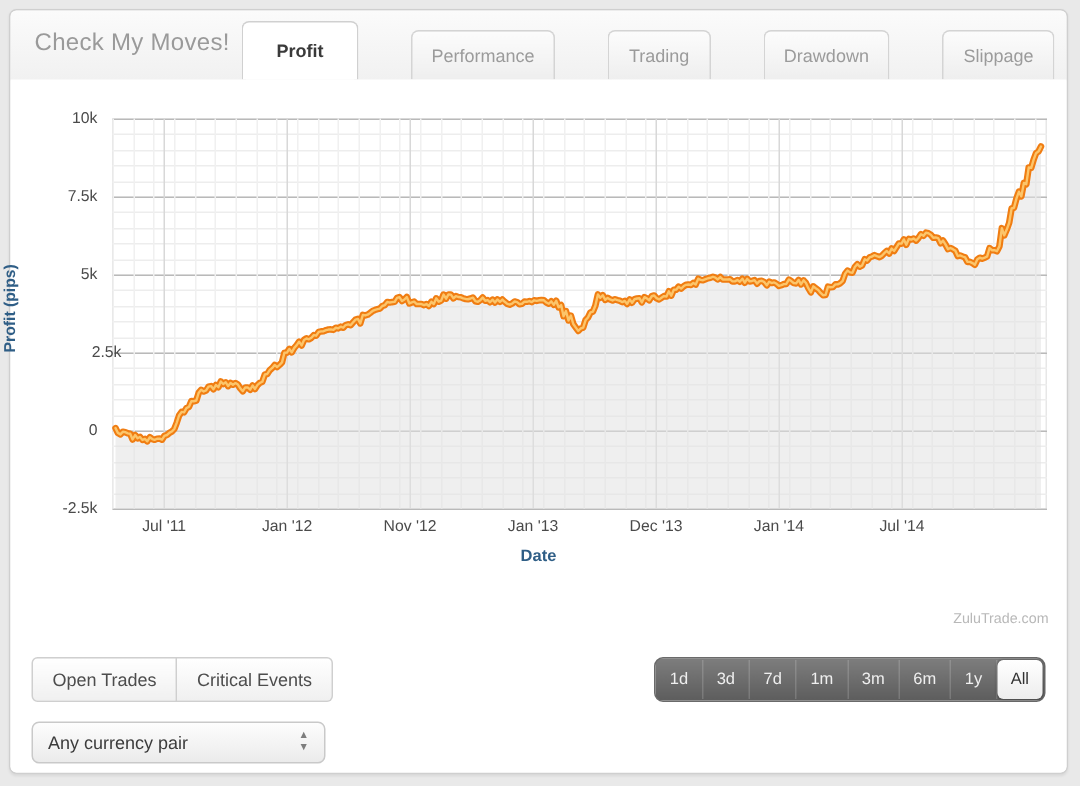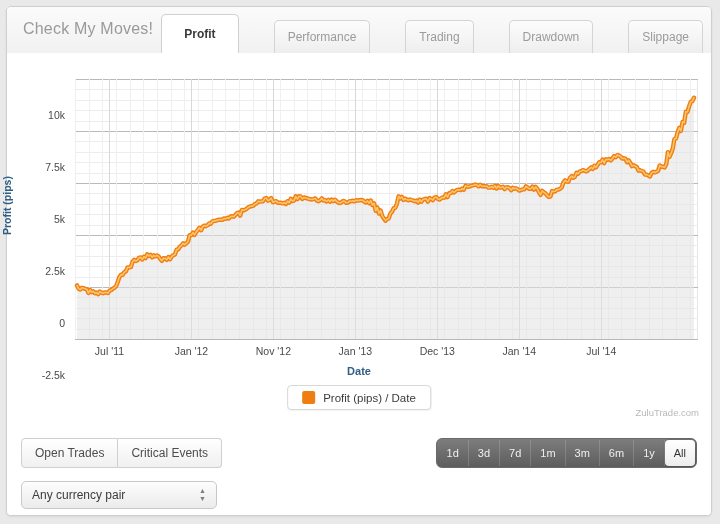--- a/index.html
+++ b/index.html
@@ -68,21 +68,20 @@
     border-right:1px solid #e7e7e7;
   }
   .gridline{position:absolute;left:0;right:0;height:1px;background:#b9b9b9;}
   .gridline.minor{background:#ededed;}
   .vgrid{position:absolute;top:0;bottom:0;width:1px;background:#d8d8d8;}
   .vgrid.minor{background:#f0f0f0;}
   .ytick{
     position:absolute;right:0;width:58px;text-align:right;
     font-size:10.5px;color:#4a4a4a;
     transform:translateY(-50%);
-    margin-top:36px;
   }
   .xtick{
     position:absolute;top:292px;
     font-size:10.5px;color:#4a4a4a;
     transform:translateX(-50%);
     white-space:nowrap;
   }
   .yaxis-title{
     position:absolute;left:-6px;top:182px;
     font-size:10.5px;color:#2f5e86;font-weight:bold;
@@ -284,40 +283,36 @@
           <path d="M2.0 206.4 L3.6 209.6 L5.3 210.6 L6.9 208.8 L8.5 209.1 L10.2 209.9 L11.8 210.2 L13.4 214.0 L15.1 211.0 L16.7 213.2 L18.3 212.3 L20.0 214.3 L21.6 213.6 L23.2 215.2 L24.9 212.5 L26.5 213.7 L28.1 214.2 L29.7 213.5 L31.4 213.4 L33.0 214.1 L34.6 211.6 L36.3 211.0 L37.9 209.6 L39.5 208.7 L41.2 207.0 L42.8 202.9 L44.4 198.0 L46.1 195.6 L47.7 195.9 L49.3 193.1 L51.0 192.2 L52.6 188.4 L54.2 188.5 L55.9 188.0 L57.5 182.8 L59.1 180.9 L60.8 182.0 L62.4 181.3 L64.0 178.8 L65.7 178.4 L67.3 180.5 L68.9 177.7 L70.6 179.1 L72.2 175.3 L73.8 177.0 L75.5 175.9 L77.1 178.4 L78.7 176.3 L80.3 177.5 L82.0 176.4 L83.6 177.4 L85.2 179.9 L86.9 181.8 L88.5 179.3 L90.1 179.3 L91.8 180.8 L93.4 178.0 L95.0 180.3 L96.7 177.6 L98.3 176.2 L99.9 175.5 L101.6 170.6 L103.2 170.3 L104.8 167.8 L106.5 166.3 L108.1 164.3 L109.7 165.7 L111.4 164.2 L113.0 162.6 L114.6 156.2 L116.3 156.1 L117.9 153.6 L119.5 155.9 L121.2 152.9 L122.8 151.1 L124.4 148.8 L126.1 151.3 L127.7 147.6 L129.3 146.6 L130.9 147.2 L132.6 146.2 L134.2 144.4 L135.8 144.8 L137.5 142.3 L139.1 141.9 L140.7 141.8 L142.4 141.1 L144.0 140.7 L145.6 140.6 L147.3 140.9 L148.9 139.5 L150.5 139.9 L152.2 138.8 L153.8 139.5 L155.4 137.7 L157.1 137.2 L158.7 137.8 L160.3 136.0 L162.0 134.1 L163.6 133.6 L165.2 136.6 L166.9 130.9 L168.5 131.3 L170.1 130.8 L171.8 129.6 L173.4 128.3 L175.0 127.6 L176.7 127.1 L178.3 126.7 L179.9 125.0 L181.6 124.4 L183.2 122.3 L184.8 122.7 L186.4 122.4 L188.1 122.2 L189.7 119.6 L191.3 119.1 L193.0 121.7 L194.6 120.7 L196.2 119.0 L197.9 123.3 L199.5 122.6 L201.1 122.1 L202.8 123.7 L204.4 123.7 L206.0 123.7 L207.7 124.4 L209.3 123.7 L210.9 125.0 L212.6 122.2 L214.2 123.7 L215.8 119.9 L217.5 122.1 L219.1 121.4 L220.7 117.4 L222.4 120.1 L224.0 117.3 L225.6 117.4 L227.3 119.9 L228.9 118.4 L230.5 119.0 L232.2 119.2 L233.8 119.9 L235.4 120.3 L237.0 120.5 L238.7 120.0 L240.3 119.4 L241.9 121.8 L243.6 122.2 L245.2 121.1 L246.8 119.4 L248.5 121.5 L250.1 121.1 L251.7 122.5 L253.4 120.8 L255.0 122.7 L256.6 120.6 L258.3 122.2 L259.9 120.7 L261.5 122.2 L263.2 123.6 L264.8 124.1 L266.4 123.4 L268.1 122.0 L269.7 122.4 L271.3 123.8 L273.0 123.5 L274.6 122.1 L276.2 122.2 L277.9 121.7 L279.5 122.4 L281.1 121.2 L282.8 121.6 L284.4 121.2 L286.0 121.0 L287.6 121.2 L289.3 122.7 L290.9 123.5 L292.5 121.9 L294.2 124.2 L295.8 121.5 L297.4 125.9 L299.1 124.4 L300.7 131.8 L302.3 128.4 L304.0 134.6 L305.6 131.4 L307.2 137.0 L308.9 139.4 L310.5 141.6 L312.1 140.0 L313.8 139.4 L315.4 134.4 L317.0 132.7 L318.7 129.2 L320.3 128.7 L321.9 124.8 L323.6 117.3 L325.2 119.5 L326.8 117.8 L328.5 120.9 L330.1 119.6 L331.7 120.6 L333.4 121.3 L335.0 120.5 L336.6 121.1 L338.2 121.5 L339.9 122.4 L341.5 121.6 L343.1 123.6 L344.8 120.6 L346.4 122.8 L348.0 120.5 L349.7 120.0 L351.3 119.8 L352.9 122.6 L354.6 119.1 L356.2 119.9 L357.8 121.2 L359.5 118.5 L361.1 118.0 L362.7 119.8 L364.4 120.6 L366.0 119.5 L367.6 118.4 L369.3 118.7 L370.9 115.2 L372.5 118.1 L374.2 114.2 L375.8 114.1 L377.4 112.1 L379.1 113.4 L380.7 111.9 L382.3 110.9 L384.0 110.7 L385.6 111.0 L387.2 109.6 L388.8 110.7 L390.5 106.8 L392.1 107.6 L393.7 107.8 L395.4 107.1 L397.0 106.5 L398.6 106.2 L400.3 105.5 L401.9 106.1 L403.5 107.3 L405.2 105.7 L406.8 107.3 L408.4 107.3 L410.1 107.3 L411.7 107.2 L413.3 108.6 L415.0 108.6 L416.6 107.7 L418.2 108.8 L419.9 106.8 L421.5 109.5 L423.1 106.9 L424.8 108.6 L426.4 108.3 L428.0 107.8 L429.7 110.1 L431.3 108.4 L432.9 108.2 L434.6 109.1 L436.2 111.2 L437.8 108.8 L439.4 109.7 L441.1 109.3 L442.7 110.2 L444.3 111.6 L446.0 111.1 L447.6 110.4 L449.2 110.3 L450.9 107.4 L452.5 108.4 L454.1 109.7 L455.8 109.9 L457.4 107.6 L459.0 110.6 L460.7 107.9 L462.3 109.7 L463.9 113.1 L465.6 115.9 L467.2 111.9 L468.8 113.2 L470.5 114.4 L472.1 116.3 L473.7 117.8 L475.4 117.6 L477.0 112.1 L478.6 112.5 L480.3 112.3 L481.9 110.6 L483.5 110.6 L485.2 109.8 L486.8 108.2 L488.4 103.5 L490.1 101.4 L491.7 102.6 L493.3 102.8 L494.9 99.0 L496.6 97.1 L498.2 98.8 L499.8 97.9 L501.5 93.8 L503.1 94.7 L504.7 92.6 L506.4 92.0 L508.0 91.1 L509.6 91.8 L511.3 92.4 L512.9 91.5 L514.5 89.8 L516.2 88.3 L517.8 90.0 L519.4 86.7 L521.1 88.3 L522.7 85.7 L524.3 83.3 L526.0 83.4 L527.6 80.6 L529.2 84.2 L530.9 80.3 L532.5 80.7 L534.1 80.0 L535.8 81.4 L537.4 79.5 L539.0 77.1 L540.7 78.2 L542.3 76.1 L543.9 76.5 L545.5 77.5 L547.2 79.5 L548.8 79.3 L550.4 79.7 L552.1 83.2 L553.7 81.4 L555.3 83.9 L557.0 87.1 L558.6 86.3 L560.2 87.1 L561.9 88.2 L563.5 91.7 L565.1 91.3 L566.8 92.0 L568.4 92.6 L570.0 95.6 L571.7 95.6 L573.3 96.4 L574.9 97.5 L576.6 93.9 L578.2 92.8 L579.8 93.4 L581.5 92.8 L583.1 91.9 L584.7 86.4 L586.4 87.8 L588.0 87.8 L589.6 88.5 L591.3 85.1 L592.9 73.1 L594.5 77.9 L596.1 74.2 L597.8 69.5 L599.4 60.0 L601.0 59.5 L602.7 53.1 L604.3 48.8 L605.9 51.9 L607.6 42.9 L609.2 43.8 L610.8 32.7 L612.5 32.9 L614.1 27.4 L615.7 23.1 L617.4 21.9 L619.0 18.7 L619 260 L2 260 Z" fill="#e2e2e2" opacity="0.55" stroke="none"></path>
           <path d="M2.0 206.4 L3.6 209.6 L5.3 210.6 L6.9 208.8 L8.5 209.1 L10.2 209.9 L11.8 210.2 L13.4 214.0 L15.1 211.0 L16.7 213.2 L18.3 212.3 L20.0 214.3 L21.6 213.6 L23.2 215.2 L24.9 212.5 L26.5 213.7 L28.1 214.2 L29.7 213.5 L31.4 213.4 L33.0 214.1 L34.6 211.6 L36.3 211.0 L37.9 209.6 L39.5 208.7 L41.2 207.0 L42.8 202.9 L44.4 198.0 L46.1 195.6 L47.7 195.9 L49.3 193.1 L51.0 192.2 L52.6 188.4 L54.2 188.5 L55.9 188.0 L57.5 182.8 L59.1 180.9 L60.8 182.0 L62.4 181.3 L64.0 178.8 L65.7 178.4 L67.3 180.5 L68.9 177.7 L70.6 179.1 L72.2 175.3 L73.8 177.0 L75.5 175.9 L77.1 178.4 L78.7 176.3 L80.3 177.5 L82.0 176.4 L83.6 177.4 L85.2 179.9 L86.9 181.8 L88.5 179.3 L90.1 179.3 L91.8 180.8 L93.4 178.0 L95.0 180.3 L96.7 177.6 L98.3 176.2 L99.9 175.5 L101.6 170.6 L103.2 170.3 L104.8 167.8 L106.5 166.3 L108.1 164.3 L109.7 165.7 L111.4 164.2 L113.0 162.6 L114.6 156.2 L116.3 156.1 L117.9 153.6 L119.5 155.9 L121.2 152.9 L122.8 151.1 L124.4 148.8 L126.1 151.3 L127.7 147.6 L129.3 146.6 L130.9 147.2 L132.6 146.2 L134.2 144.4 L135.8 144.8 L137.5 142.3 L139.1 141.9 L140.7 141.8 L142.4 141.1 L144.0 140.7 L145.6 140.6 L147.3 140.9 L148.9 139.5 L150.5 139.9 L152.2 138.8 L153.8 139.5 L155.4 137.7 L157.1 137.2 L158.7 137.8 L160.3 136.0 L162.0 134.1 L163.6 133.6 L165.2 136.6 L166.9 130.9 L168.5 131.3 L170.1 130.8 L171.8 129.6 L173.4 128.3 L175.0 127.6 L176.7 127.1 L178.3 126.7 L179.9 125.0 L181.6 124.4 L183.2 122.3 L184.8 122.7 L186.4 122.4 L188.1 122.2 L189.7 119.6 L191.3 119.1 L193.0 121.7 L194.6 120.7 L196.2 119.0 L197.9 123.3 L199.5 122.6 L201.1 122.1 L202.8 123.7 L204.4 123.7 L206.0 123.7 L207.7 124.4 L209.3 123.7 L210.9 125.0 L212.6 122.2 L214.2 123.7 L215.8 119.9 L217.5 122.1 L219.1 121.4 L220.7 117.4 L222.4 120.1 L224.0 117.3 L225.6 117.4 L227.3 119.9 L228.9 118.4 L230.5 119.0 L232.2 119.2 L233.8 119.9 L235.4 120.3 L237.0 120.5 L238.7 120.0 L240.3 119.4 L241.9 121.8 L243.6 122.2 L245.2 121.1 L246.8 119.4 L248.5 121.5 L250.1 121.1 L251.7 122.5 L253.4 120.8 L255.0 122.7 L256.6 120.6 L258.3 122.2 L259.9 120.7 L261.5 122.2 L263.2 123.6 L264.8 124.1 L266.4 123.4 L268.1 122.0 L269.7 122.4 L271.3 123.8 L273.0 123.5 L274.6 122.1 L276.2 122.2 L277.9 121.7 L279.5 122.4 L281.1 121.2 L282.8 121.6 L284.4 121.2 L286.0 121.0 L287.6 121.2 L289.3 122.7 L290.9 123.5 L292.5 121.9 L294.2 124.2 L295.8 121.5 L297.4 125.9 L299.1 124.4 L300.7 131.8 L302.3 128.4 L304.0 134.6 L305.6 131.4 L307.2 137.0 L308.9 139.4 L310.5 141.6 L312.1 140.0 L313.8 139.4 L315.4 134.4 L317.0 132.7 L318.7 129.2 L320.3 128.7 L321.9 124.8 L323.6 117.3 L325.2 119.5 L326.8 117.8 L328.5 120.9 L330.1 119.6 L331.7 120.6 L333.4 121.3 L335.0 120.5 L336.6 121.1 L338.2 121.5 L339.9 122.4 L341.5 121.6 L343.1 123.6 L344.8 120.6 L346.4 122.8 L348.0 120.5 L349.7 120.0 L351.3 119.8 L352.9 122.6 L354.6 119.1 L356.2 119.9 L357.8 121.2 L359.5 118.5 L361.1 118.0 L362.7 119.8 L364.4 120.6 L366.0 119.5 L367.6 118.4 L369.3 118.7 L370.9 115.2 L372.5 118.1 L374.2 114.2 L375.8 114.1 L377.4 112.1 L379.1 113.4 L380.7 111.9 L382.3 110.9 L384.0 110.7 L385.6 111.0 L387.2 109.6 L388.8 110.7 L390.5 106.8 L392.1 107.6 L393.7 107.8 L395.4 107.1 L397.0 106.5 L398.6 106.2 L400.3 105.5 L401.9 106.1 L403.5 107.3 L405.2 105.7 L406.8 107.3 L408.4 107.3 L410.1 107.3 L411.7 107.2 L413.3 108.6 L415.0 108.6 L416.6 107.7 L418.2 108.8 L419.9 106.8 L421.5 109.5 L423.1 106.9 L424.8 108.6 L426.4 108.3 L428.0 107.8 L429.7 110.1 L431.3 108.4 L432.9 108.2 L434.6 109.1 L436.2 111.2 L437.8 108.8 L439.4 109.7 L441.1 109.3 L442.7 110.2 L444.3 111.6 L446.0 111.1 L447.6 110.4 L449.2 110.3 L450.9 107.4 L452.5 108.4 L454.1 109.7 L455.8 109.9 L457.4 107.6 L459.0 110.6 L460.7 107.9 L462.3 109.7 L463.9 113.1 L465.6 115.9 L467.2 111.9 L468.8 113.2 L470.5 114.4 L472.1 116.3 L473.7 117.8 L475.4 117.6 L477.0 112.1 L478.6 112.5 L480.3 112.3 L481.9 110.6 L483.5 110.6 L485.2 109.8 L486.8 108.2 L488.4 103.5 L490.1 101.4 L491.7 102.6 L493.3 102.8 L494.9 99.0 L496.6 97.1 L498.2 98.8 L499.8 97.9 L501.5 93.8 L503.1 94.7 L504.7 92.6 L506.4 92.0 L508.0 91.1 L509.6 91.8 L511.3 92.4 L512.9 91.5 L514.5 89.8 L516.2 88.3 L517.8 90.0 L519.4 86.7 L521.1 88.3 L522.7 85.7 L524.3 83.3 L526.0 83.4 L527.6 80.6 L529.2 84.2 L530.9 80.3 L532.5 80.7 L534.1 80.0 L535.8 81.4 L537.4 79.5 L539.0 77.1 L540.7 78.2 L542.3 76.1 L543.9 76.5 L545.5 77.5 L547.2 79.5 L548.8 79.3 L550.4 79.7 L552.1 83.2 L553.7 81.4 L555.3 83.9 L557.0 87.1 L558.6 86.3 L560.2 87.1 L561.9 88.2 L563.5 91.7 L565.1 91.3 L566.8 92.0 L568.4 92.6 L570.0 95.6 L571.7 95.6 L573.3 96.4 L574.9 97.5 L576.6 93.9 L578.2 92.8 L579.8 93.4 L581.5 92.8 L583.1 91.9 L584.7 86.4 L586.4 87.8 L588.0 87.8 L589.6 88.5 L591.3 85.1 L592.9 73.1 L594.5 77.9 L596.1 74.2 L597.8 69.5 L599.4 60.0 L601.0 59.5 L602.7 53.1 L604.3 48.8 L605.9 51.9 L607.6 42.9 L609.2 43.8 L610.8 32.7 L612.5 32.9 L614.1 27.4 L615.7 23.1 L617.4 21.9 L619.0 18.7" fill="none" stroke="#f07d12" stroke-width="4.4" stroke-linejoin="round" stroke-linecap="round"></path>
           <path d="M2.0 206.4 L3.6 209.6 L5.3 210.6 L6.9 208.8 L8.5 209.1 L10.2 209.9 L11.8 210.2 L13.4 214.0 L15.1 211.0 L16.7 213.2 L18.3 212.3 L20.0 214.3 L21.6 213.6 L23.2 215.2 L24.9 212.5 L26.5 213.7 L28.1 214.2 L29.7 213.5 L31.4 213.4 L33.0 214.1 L34.6 211.6 L36.3 211.0 L37.9 209.6 L39.5 208.7 L41.2 207.0 L42.8 202.9 L44.4 198.0 L46.1 195.6 L47.7 195.9 L49.3 193.1 L51.0 192.2 L52.6 188.4 L54.2 188.5 L55.9 188.0 L57.5 182.8 L59.1 180.9 L60.8 182.0 L62.4 181.3 L64.0 178.8 L65.7 178.4 L67.3 180.5 L68.9 177.7 L70.6 179.1 L72.2 175.3 L73.8 177.0 L75.5 175.9 L77.1 178.4 L78.7 176.3 L80.3 177.5 L82.0 176.4 L83.6 177.4 L85.2 179.9 L86.9 181.8 L88.5 179.3 L90.1 179.3 L91.8 180.8 L93.4 178.0 L95.0 180.3 L96.7 177.6 L98.3 176.2 L99.9 175.5 L101.6 170.6 L103.2 170.3 L104.8 167.8 L106.5 166.3 L108.1 164.3 L109.7 165.7 L111.4 164.2 L113.0 162.6 L114.6 156.2 L116.3 156.1 L117.9 153.6 L119.5 155.9 L121.2 152.9 L122.8 151.1 L124.4 148.8 L126.1 151.3 L127.7 147.6 L129.3 146.6 L130.9 147.2 L132.6 146.2 L134.2 144.4 L135.8 144.8 L137.5 142.3 L139.1 141.9 L140.7 141.8 L142.4 141.1 L144.0 140.7 L145.6 140.6 L147.3 140.9 L148.9 139.5 L150.5 139.9 L152.2 138.8 L153.8 139.5 L155.4 137.7 L157.1 137.2 L158.7 137.8 L160.3 136.0 L162.0 134.1 L163.6 133.6 L165.2 136.6 L166.9 130.9 L168.5 131.3 L170.1 130.8 L171.8 129.6 L173.4 128.3 L175.0 127.6 L176.7 127.1 L178.3 126.7 L179.9 125.0 L181.6 124.4 L183.2 122.3 L184.8 122.7 L186.4 122.4 L188.1 122.2 L189.7 119.6 L191.3 119.1 L193.0 121.7 L194.6 120.7 L196.2 119.0 L197.9 123.3 L199.5 122.6 L201.1 122.1 L202.8 123.7 L204.4 123.7 L206.0 123.7 L207.7 124.4 L209.3 123.7 L210.9 125.0 L212.6 122.2 L214.2 123.7 L215.8 119.9 L217.5 122.1 L219.1 121.4 L220.7 117.4 L222.4 120.1 L224.0 117.3 L225.6 117.4 L227.3 119.9 L228.9 118.4 L230.5 119.0 L232.2 119.2 L233.8 119.9 L235.4 120.3 L237.0 120.5 L238.7 120.0 L240.3 119.4 L241.9 121.8 L243.6 122.2 L245.2 121.1 L246.8 119.4 L248.5 121.5 L250.1 121.1 L251.7 122.5 L253.4 120.8 L255.0 122.7 L256.6 120.6 L258.3 122.2 L259.9 120.7 L261.5 122.2 L263.2 123.6 L264.8 124.1 L266.4 123.4 L268.1 122.0 L269.7 122.4 L271.3 123.8 L273.0 123.5 L274.6 122.1 L276.2 122.2 L277.9 121.7 L279.5 122.4 L281.1 121.2 L282.8 121.6 L284.4 121.2 L286.0 121.0 L287.6 121.2 L289.3 122.7 L290.9 123.5 L292.5 121.9 L294.2 124.2 L295.8 121.5 L297.4 125.9 L299.1 124.4 L300.7 131.8 L302.3 128.4 L304.0 134.6 L305.6 131.4 L307.2 137.0 L308.9 139.4 L310.5 141.6 L312.1 140.0 L313.8 139.4 L315.4 134.4 L317.0 132.7 L318.7 129.2 L320.3 128.7 L321.9 124.8 L323.6 117.3 L325.2 119.5 L326.8 117.8 L328.5 120.9 L330.1 119.6 L331.7 120.6 L333.4 121.3 L335.0 120.5 L336.6 121.1 L338.2 121.5 L339.9 122.4 L341.5 121.6 L343.1 123.6 L344.8 120.6 L346.4 122.8 L348.0 120.5 L349.7 120.0 L351.3 119.8 L352.9 122.6 L354.6 119.1 L356.2 119.9 L357.8 121.2 L359.5 118.5 L361.1 118.0 L362.7 119.8 L364.4 120.6 L366.0 119.5 L367.6 118.4 L369.3 118.7 L370.9 115.2 L372.5 118.1 L374.2 114.2 L375.8 114.1 L377.4 112.1 L379.1 113.4 L380.7 111.9 L382.3 110.9 L384.0 110.7 L385.6 111.0 L387.2 109.6 L388.8 110.7 L390.5 106.8 L392.1 107.6 L393.7 107.8 L395.4 107.1 L397.0 106.5 L398.6 106.2 L400.3 105.5 L401.9 106.1 L403.5 107.3 L405.2 105.7 L406.8 107.3 L408.4 107.3 L410.1 107.3 L411.7 107.2 L413.3 108.6 L415.0 108.6 L416.6 107.7 L418.2 108.8 L419.9 106.8 L421.5 109.5 L423.1 106.9 L424.8 108.6 L426.4 108.3 L428.0 107.8 L429.7 110.1 L431.3 108.4 L432.9 108.2 L434.6 109.1 L436.2 111.2 L437.8 108.8 L439.4 109.7 L441.1 109.3 L442.7 110.2 L444.3 111.6 L446.0 111.1 L447.6 110.4 L449.2 110.3 L450.9 107.4 L452.5 108.4 L454.1 109.7 L455.8 109.9 L457.4 107.6 L459.0 110.6 L460.7 107.9 L462.3 109.7 L463.9 113.1 L465.6 115.9 L467.2 111.9 L468.8 113.2 L470.5 114.4 L472.1 116.3 L473.7 117.8 L475.4 117.6 L477.0 112.1 L478.6 112.5 L480.3 112.3 L481.9 110.6 L483.5 110.6 L485.2 109.8 L486.8 108.2 L488.4 103.5 L490.1 101.4 L491.7 102.6 L493.3 102.8 L494.9 99.0 L496.6 97.1 L498.2 98.8 L499.8 97.9 L501.5 93.8 L503.1 94.7 L504.7 92.6 L506.4 92.0 L508.0 91.1 L509.6 91.8 L511.3 92.4 L512.9 91.5 L514.5 89.8 L516.2 88.3 L517.8 90.0 L519.4 86.7 L521.1 88.3 L522.7 85.7 L524.3 83.3 L526.0 83.4 L527.6 80.6 L529.2 84.2 L530.9 80.3 L532.5 80.7 L534.1 80.0 L535.8 81.4 L537.4 79.5 L539.0 77.1 L540.7 78.2 L542.3 76.1 L543.9 76.5 L545.5 77.5 L547.2 79.5 L548.8 79.3 L550.4 79.7 L552.1 83.2 L553.7 81.4 L555.3 83.9 L557.0 87.1 L558.6 86.3 L560.2 87.1 L561.9 88.2 L563.5 91.7 L565.1 91.3 L566.8 92.0 L568.4 92.6 L570.0 95.6 L571.7 95.6 L573.3 96.4 L574.9 97.5 L576.6 93.9 L578.2 92.8 L579.8 93.4 L581.5 92.8 L583.1 91.9 L584.7 86.4 L586.4 87.8 L588.0 87.8 L589.6 88.5 L591.3 85.1 L592.9 73.1 L594.5 77.9 L596.1 74.2 L597.8 69.5 L599.4 60.0 L601.0 59.5 L602.7 53.1 L604.3 48.8 L605.9 51.9 L607.6 42.9 L609.2 43.8 L610.8 32.7 L612.5 32.9 L614.1 27.4 L615.7 23.1 L617.4 21.9 L619.0 18.7" fill="none" stroke="#fcc56a" stroke-width="1.6" stroke-linejoin="round" stroke-linecap="round"></path>
         </svg>
     </div>
 
     <div id="yticks-layer">
         <div class="ytick" style="top: 26px; left: 0px; width: 58px;">10k</div>
         <div class="ytick" style="top: 78px; left: 0px; width: 58px;">7.5k</div>
         <div class="ytick" style="top: 130px; left: 0px; width: 58px;">5k</div>
-        <div class="ytick" style="top: 182px; left: 0px; width: 58px;">2.5k</div>
+        <div class="ytick" style="top: 182px; left: 16px; width: 58px;">2.5k</div>
         <div class="ytick" style="top: 234px; left: 0px; width: 58px;">0</div>
         <div class="ytick" style="top: 286px; left: 0px; width: 58px;">-2.5k</div>
       </div>
     <div id="xticks-layer">
         <div class="xtick" style="left: 102.429px;">Jul '11</div>
         <div class="xtick" style="left: 184.403px;">Jan '12</div>
         <div class="xtick" style="left: 266.376px;">Nov '12</div>
         <div class="xtick" style="left: 348.35px;">Jan '13</div>
         <div class="xtick" style="left: 430.324px;">Dec '13</div>
         <div class="xtick" style="left: 512.297px;">Jan '14</div>
         <div class="xtick" style="left: 594.271px;">Jul '14</div>
       </div>
 
     <div class="xaxis-title">Date</div>
 
-    <div class="legend">
-      <span class="legend-swatch"></span>
-      <span>Profit (pips)  /  Date</span>
-    </div>
 
     <div class="watermark">ZuluTrade.com</div>
   </div>
 
   <div class="footer">
     <div class="btn-group">
       <div class="btn">Open Trades</div>
       <div class="btn">Critical Events</div>
     </div>
 

